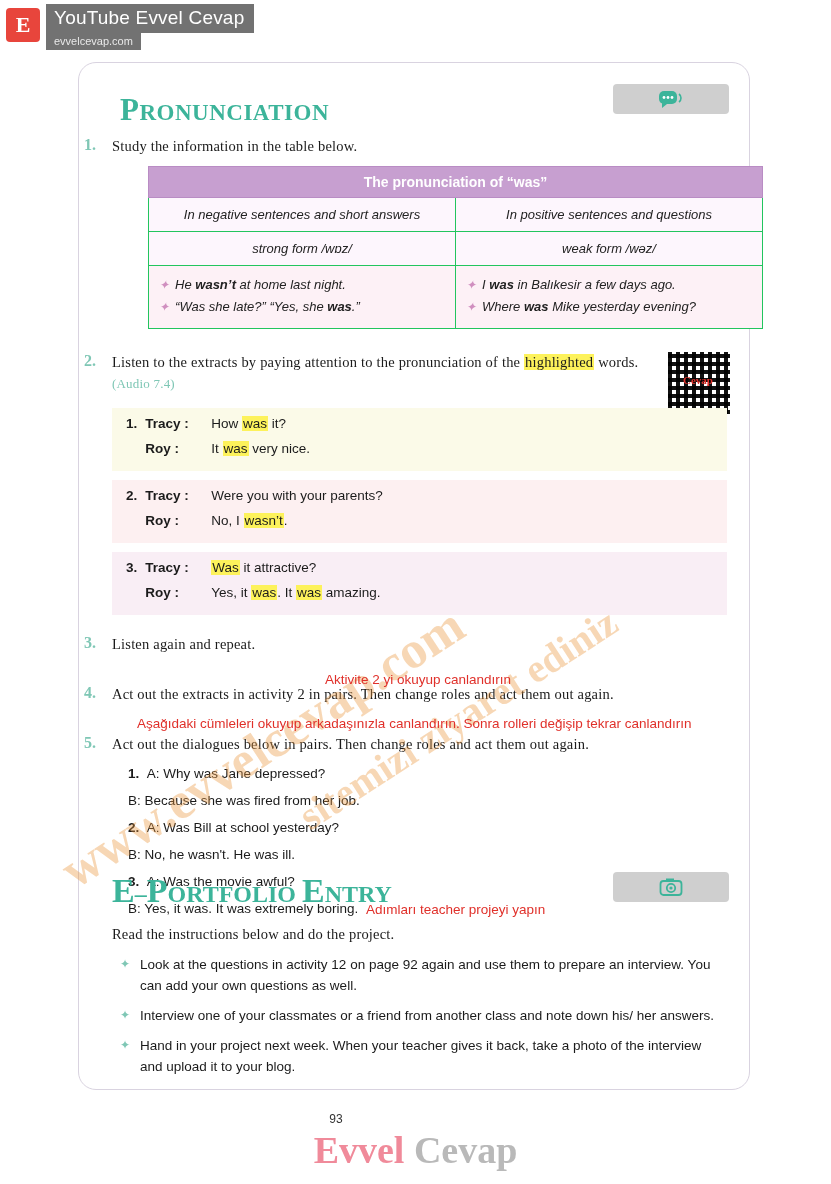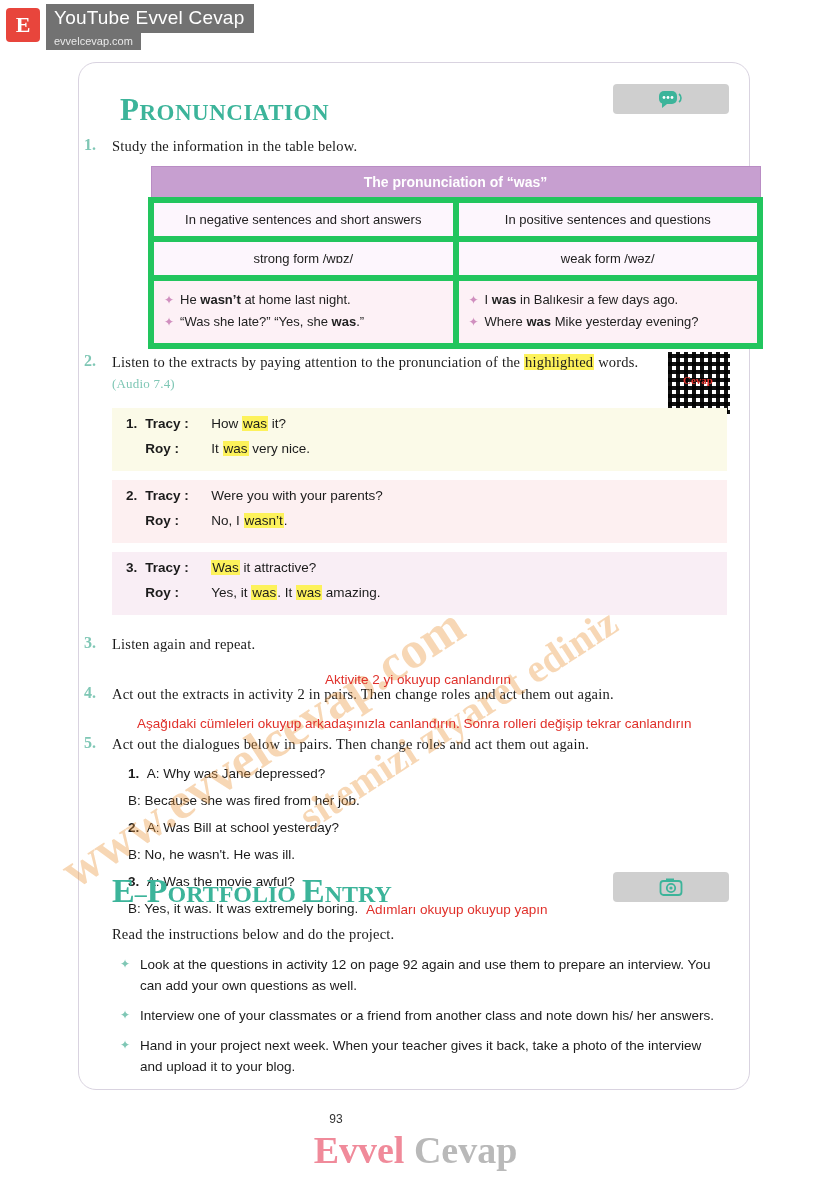--- a/index.html
+++ b/index.html
@@ -116,25 +116,26 @@
   }
   table.pron th {
     background: #c79fd0;
     color: #fff;
     font-size: 14px;
     padding: 7px 4px;
     border: 1px solid #b98cc4;
     font-weight: bold;
   }
   table.pron td {
-    border: 6px solid #22c55e;
+    border: 1px solid #22c55e;
     padding: 9px 10px;
     text-align: center;
     background: #fdf6fd;
     color: #222;
+    font-style: italic;
   }
   table.pron td.ex {
     text-align: left;
     background: #fdf1f6;
     padding: 8px 10px 10px 10px;
     line-height: 1.7;
   }
   .bullet { color: #d08fbf; margin-right: 6px; font-size: 12px; }
 
   
@@ -371,21 +372,21 @@
 <div class="instr" style="position:absolute; left:112px; top:924px; width:600px;">Read the instructions below and do the project.</div>
 
 <ul class="port-list" style="position:absolute; left:118px; top:955px; margin:0; padding:0;">
   <li>Look at the questions in activity 12 on page 92 again and use them to prepare an interview. You can add your own questions as well.</li>
   <li>Interview one of your classmates or a friend from another class and note down his/ her answers.</li>
   <li>Hand in your project next week. When your teacher gives it back, take a photo of the interview and upload it to your blog.</li>
 </ul>
 
 <div class="ann" style="left:325px; top:672px;text-align:right;">Aktivite 2 yi okuyup canlandırın</div>
 <div class="ann" style="left:137px; top:716px;text-align:right;">Aşağıdaki cümleleri okuyup arkadaşınızla canlandırın. Sonra rolleri değişip tekrar canlandırın</div>
-<div class="ann" style="left:366px; top:902px;">Adımları okuyup okuyup yapın</div>
+<div class="ann" style="left:366px; top:902px;">Adımları teacher projeyi yapın</div>
 
 <div class="wm">
   <div class="line l1">www.evvelcevap.com</div>
   <div class="line l2">sitemizi ziyaret ediniz</div>
 </div>
 
 <div class="pagenum">93</div>
 <div class="footer-logo">
   <span class="fl-1">Evvel</span>
   <span class="fl-2">Cevap</span>

